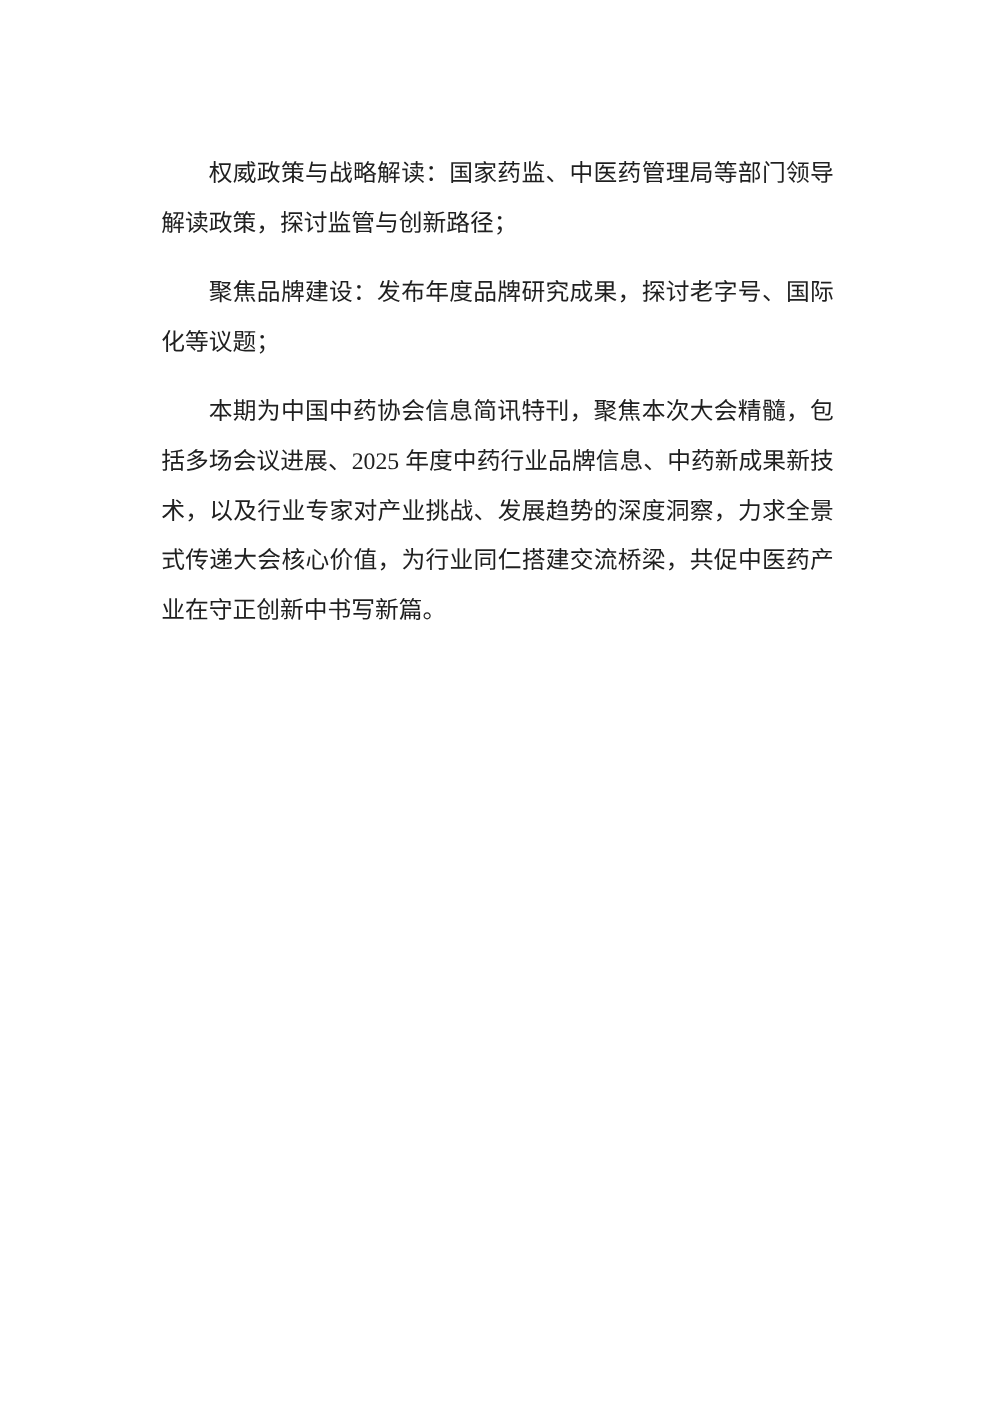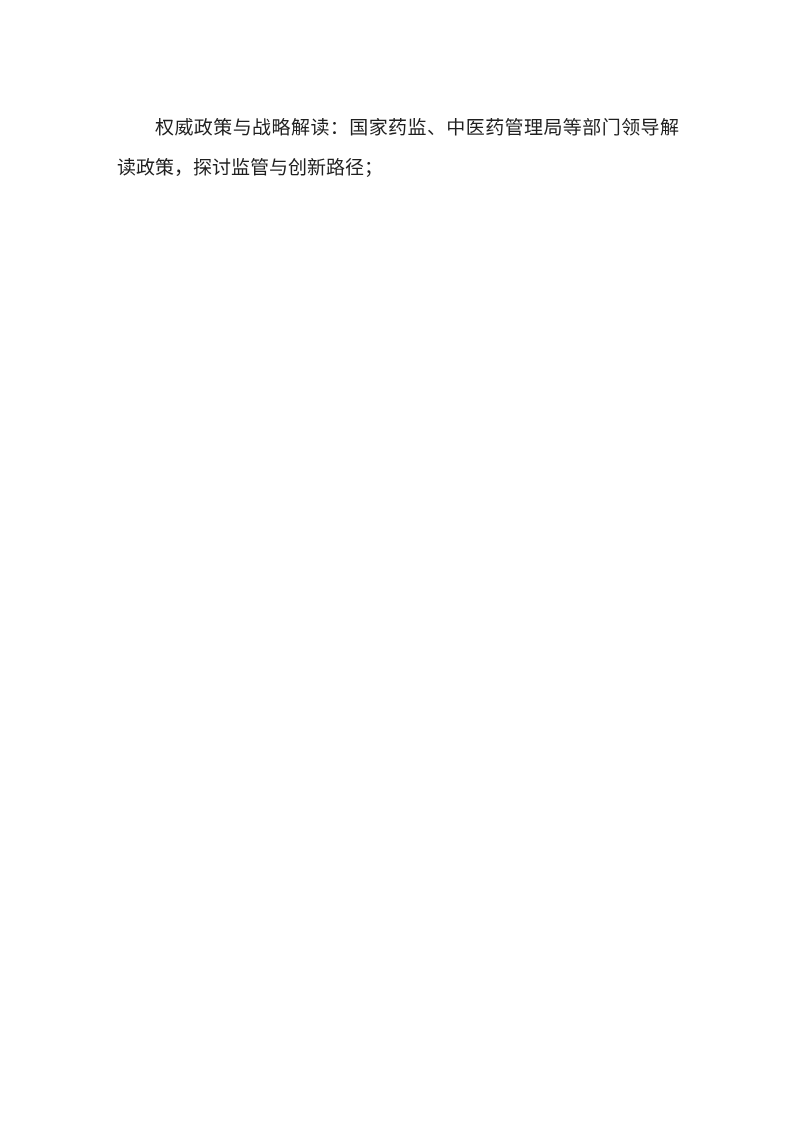--- a/index.html
+++ b/index.html
@@ -16,33 +16,35 @@
     overflow: hidden;
     font-family: "Liberation Serif", "DejaVu Serif", serif;
   }
   .doc-content {
     position: absolute;
     left: 113px;
     top: 104px;
     width: 570px;
   }
   .doc-content p {
-    margin: 4px;
+    margin: 16px;
     padding: 0;
     font-size: 19px;
     line-height: 39.6px;
     color: #1f1f1f;
     text-align: justify;
     text-justify: inter-character;
     text-align-last: left;
     text-indent: 2em;
     font-kerning: none;
     word-break: break-all;
   }
 </style>
 </head>
 <body>
 
 <div class="page">
   <div class="doc-content">
     <p>权威政策与战略解读：国家药监、中医药管理局等部门领导解读政策，探讨监管与创新路径；</p>
+    <p>聚焦品牌建设：发布年度品牌研究成果，探讨老字号、国际化等议题；</p>
+    <p>本期为中国中药协会信息简讯特刊，聚焦本次大会精髓，包括多场会议进展、2025 年度中药行业品牌信息、中药新成果新技术，以及行业专家对产业挑战、发展趋势的深度洞察，力求全景式传递大会核心价值，为行业同仁搭建交流桥梁，共促中医药产业在守正创新中书写新篇。</p>
   </div>
 </div>
 
 </body></html>

